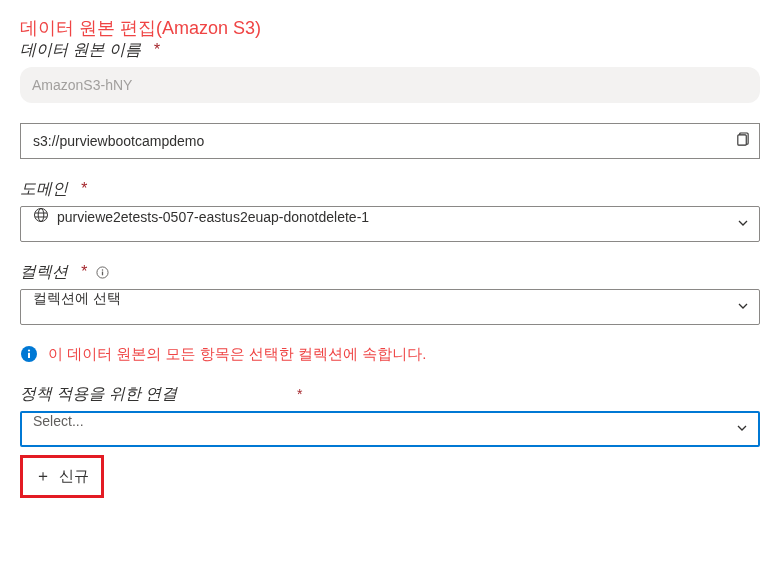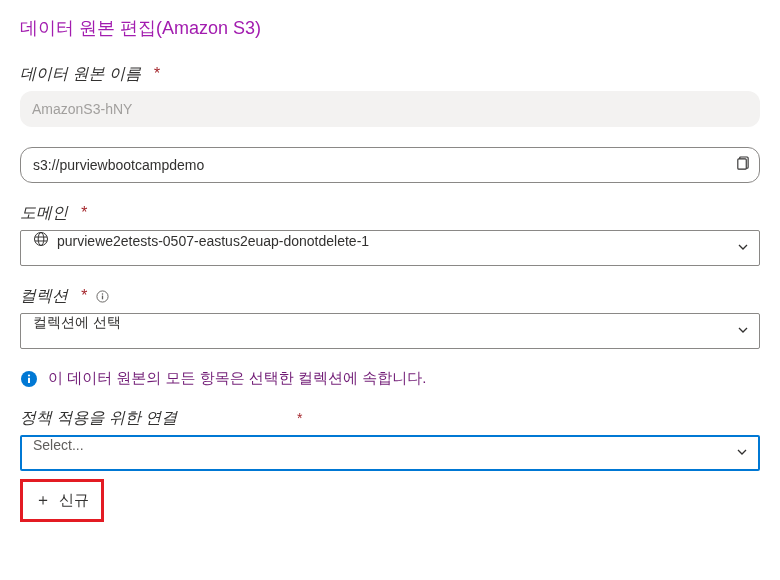--- a/index.html
+++ b/index.html
@@ -11,22 +11,21 @@
       font-family: 'Segoe UI', 'Malgun Gothic', sans-serif;
       font-size: 14px;
       color: #323130;
       padding: 16px 20px;
       background: #ffffff;
       width: 780px;
     }
     .page-title {
       font-size: 18px;
       font-weight: 400;
-      margin-bottom: 24px;
-      color: #a21caf;
+      color: #ef4444;
     }
     .form-group {
       margin-bottom: 20px;
     }
     .field-label {
       display: block;
       font-size: 16px;
       color: #323130;
       margin-bottom: 6px;
       font-style: italic;
@@ -56,21 +55,21 @@
       height: 36px;
     }
     .input-text-wrapper {
       position: relative;
       width: 100%;
     }
     .input-text {
       width: 100%;
       padding: 8px 40px 8px 12px;
       border: 1px solid #8a8886;
-      border-radius: 12px;
+      border-radius: 0;
       background: #ffffff;
       color: #323130;
       font-size: 14px;
       height: 36px;
     }
     .input-copy-icon {
       position: absolute;
       right: 10px;
       top: 50%;
       transform: translateY(-50%);
@@ -109,26 +108,25 @@
     .domain-select-content {
       display: flex;
       align-items: center;
       gap: 8px;
     }
     .globe-icon {
       flex-shrink: 0;
     }
     .info-message {
       display: flex;
-      align-items: center;
       gap: 10px;
       margin-top: 14px;
       margin-bottom: 20px;
       font-size: 15px;
-      color: #701a75;
+      color: #ef4444;
     }
     .info-icon-circle {
       width: 18px;
       height: 18px;
       flex-shrink: 0;
     }
     .new-button-wrapper {
       display: inline-block;
       border: 3px solid #e31b23;
       padding: 4px 6px;

